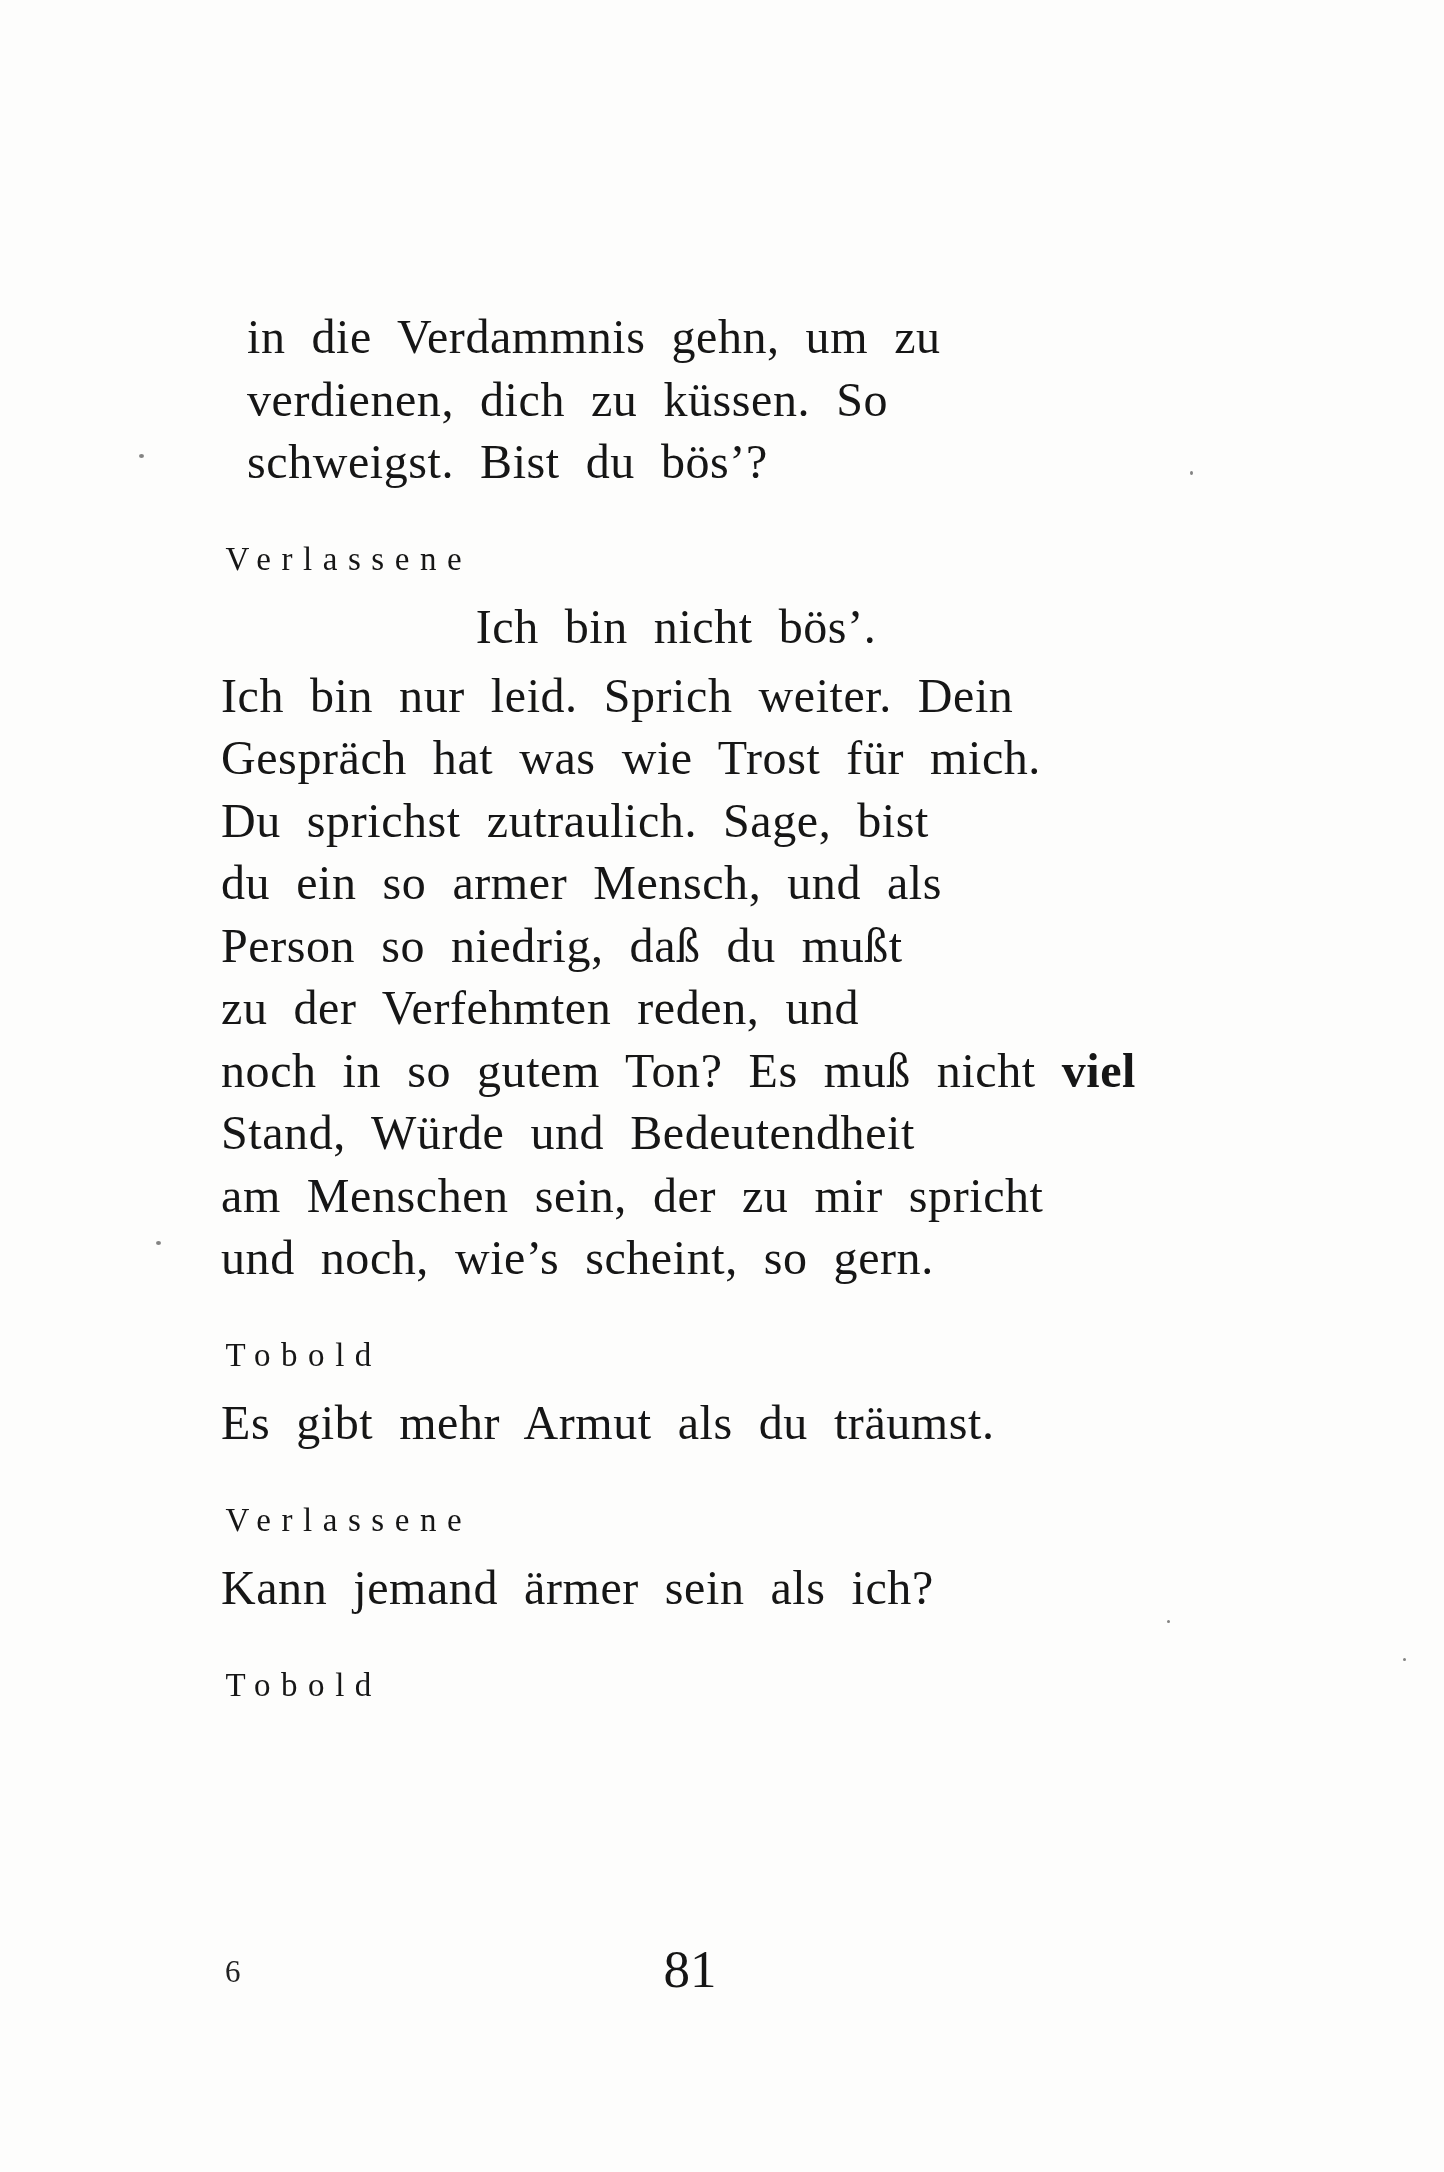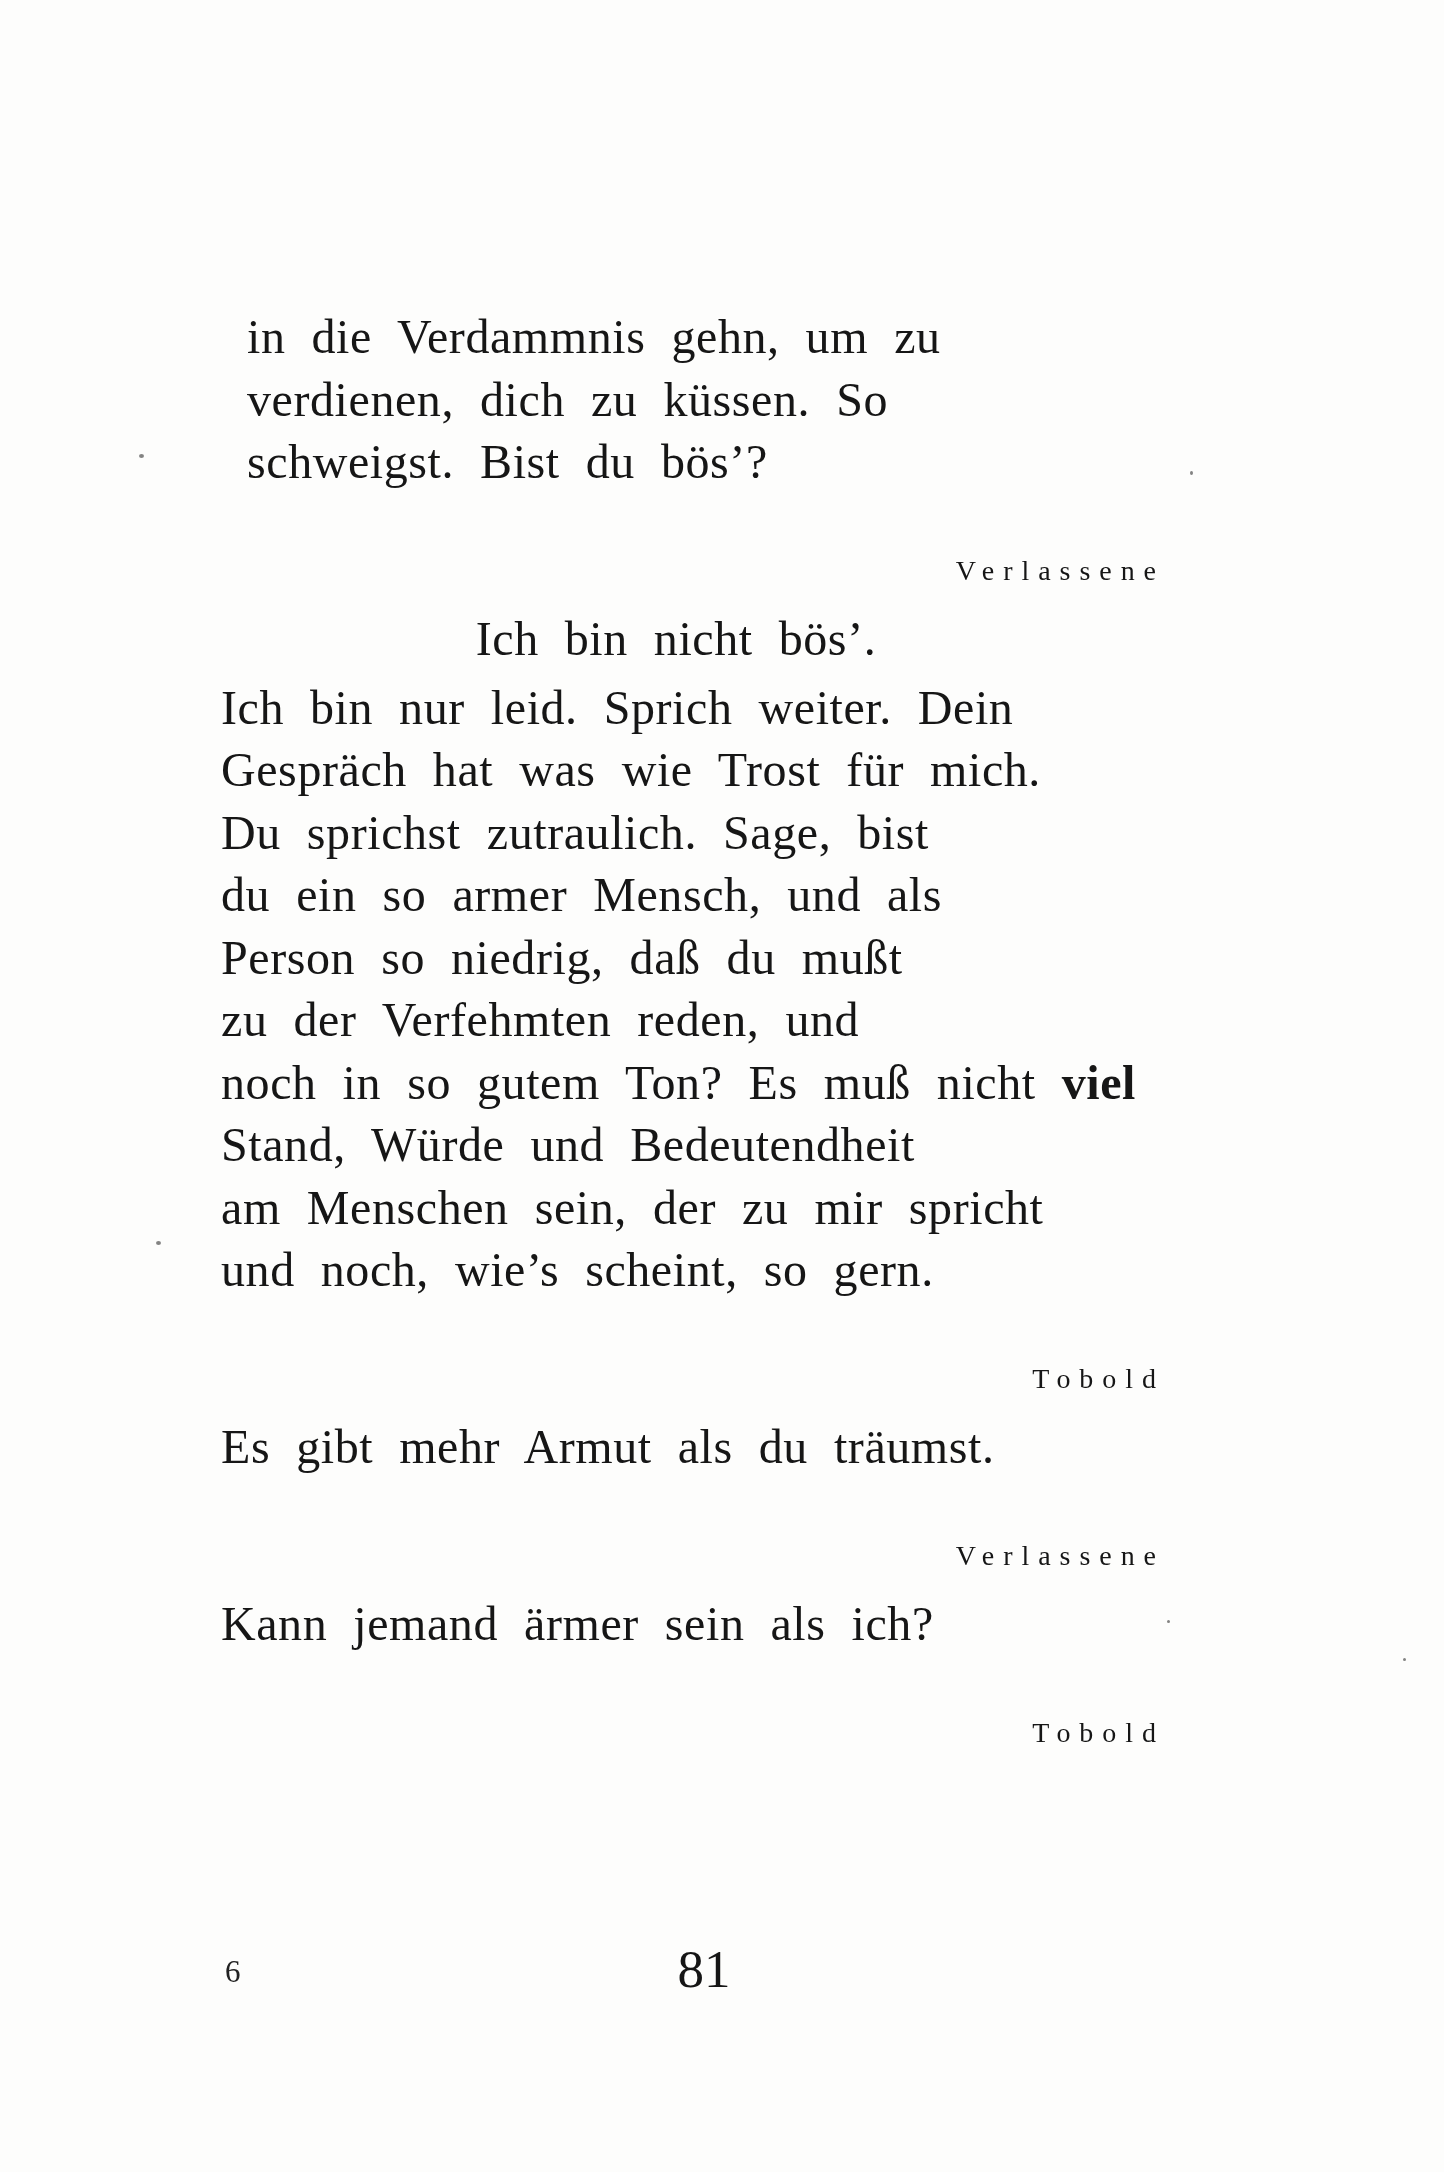--- a/index.html
+++ b/index.html
@@ -39,40 +39,40 @@
     padding-left: 26px;
   }
   .verse.right .line {
     text-align: center;
     padding-right: 28px;
   }
   .line .bold {
     font-weight: 700;
   }
   .speaker {
-    margin-top: 46px;
+    margin-top: 34px;
     margin-bottom: 6px;
-    font-size: 28px;
+    font-size: 33px;
     line-height: 62.5px;
-    text-align: right;
+    text-align: left;
     letter-spacing: 0.32em;
     text-indent: 0.32em; 
     white-space: nowrap;
   }
   .footer-signature {
     position: absolute;
     left: 225px;
     top: 1952px;
     font-size: 31px;
     line-height: 40px;
     color: #222;
   }
   .footer-pagenum {
     position: absolute;
-    left: 229px;
+    left: 215px;
     top: 1938px;
     width: 950px;
     text-align: center;
     font-size: 53px;
     line-height: 62px;
     color: #151515;
   }
   .speck {
     position: absolute;
     background: #5a5a5a;

